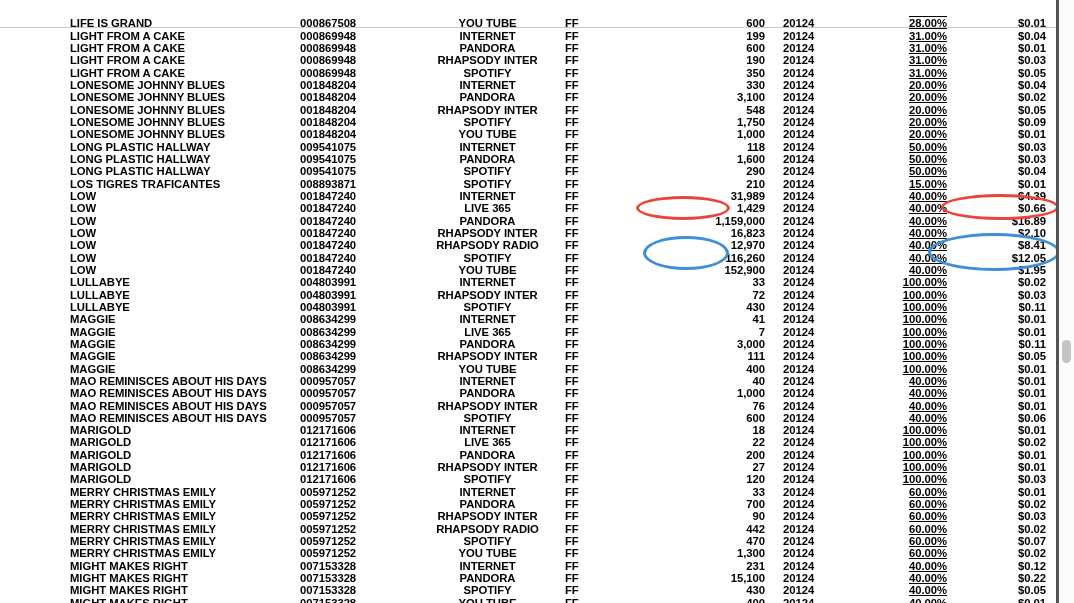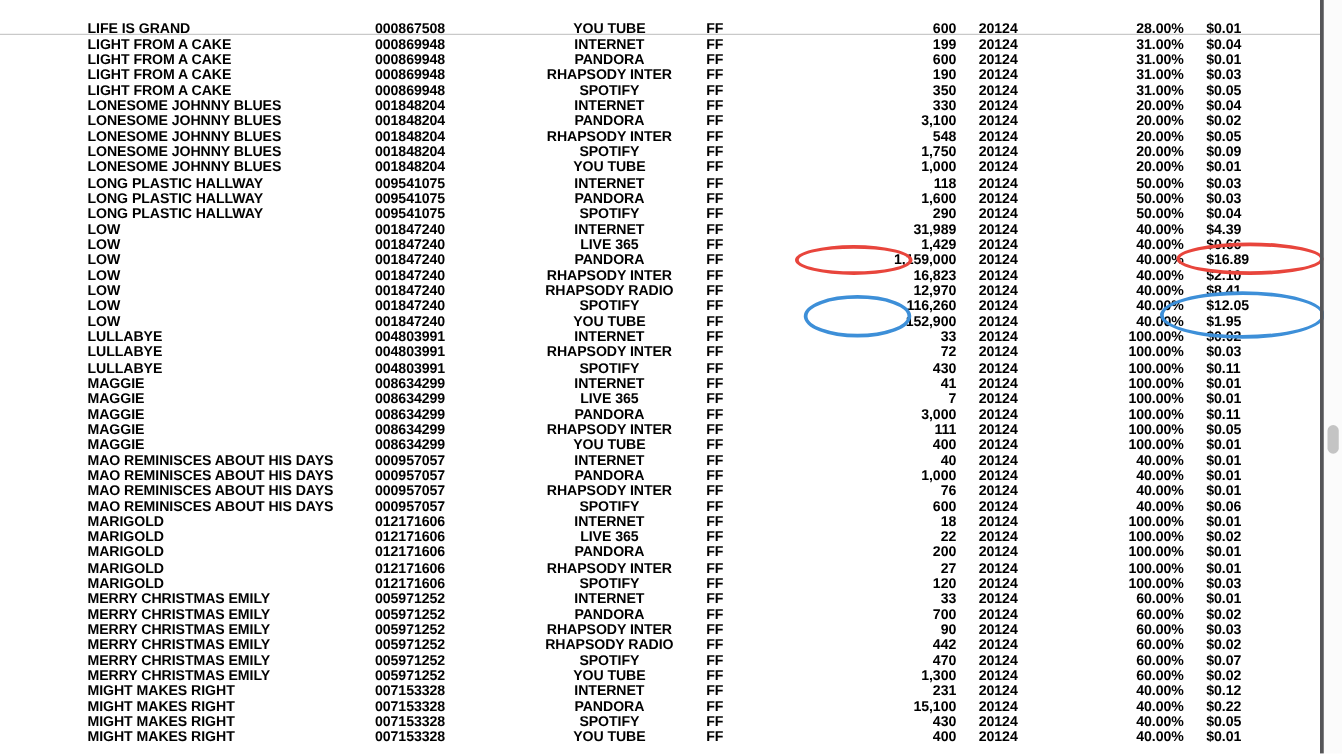--- a/index.html
+++ b/index.html
@@ -61,22 +61,22 @@
     vertical-align: middle;
   }
 
   
   .c-title   { width: 300px; padding-left: 70px !important; text-align: left; }
   .c-code    { width: 110px; text-align: left; }
   .c-source  { width: 155px; text-align: center; }
   .c-ff      { width: 90px;  text-align: left; }
   .c-units   { width: 118px; text-align: right; padding-right: 8px !important; }
   .c-period  { width: 80px;  text-align: left; padding-left: 10px !important; }
-  .c-rate    { width: 112px; text-align: right; padding-right: 18px !important; }
-  .c-amount  { width: 93px;  text-align: left; padding-right: 12px !important; }
+  .c-rate    { width: 112px; text-align: right; padding-right: 18px !important; text-decoration: underline; }
+  .c-amount  { width: 93px;  text-align: right; padding-right: 12px !important; }
 
   
   #right-border {
     position: absolute;
     top: 0; left: 1056px;
     width: 3px; height: 603px;
     background: #555558;
     z-index: 6;
   }
   #right-gutter {
@@ -250,20 +250,30 @@
             <td class="c-title">LONG PLASTIC HALLWAY</td>
             <td class="c-code">009541075</td>
             <td class="c-source">SPOTIFY</td>
             <td class="c-ff">FF</td>
             <td class="c-units">290</td>
             <td class="c-period">20124</td>
             <td class="c-rate">50.00%</td>
             <td class="c-amount">$0.04</td>
           </tr>
           <tr>
+            <td class="c-title">LOS TIGRES TRAFICANTES</td>
+            <td class="c-code">008893871</td>
+            <td class="c-source">SPOTIFY</td>
+            <td class="c-ff">FF</td>
+            <td class="c-units">210</td>
+            <td class="c-period">20124</td>
+            <td class="c-rate">15.00%</td>
+            <td class="c-amount">$0.01</td>
+          </tr>
+          <tr>
             <td class="c-title">LOW</td>
             <td class="c-code">001847240</td>
             <td class="c-source">INTERNET</td>
             <td class="c-ff">FF</td>
             <td class="c-units">31,989</td>
             <td class="c-period">20124</td>
             <td class="c-rate">40.00%</td>
             <td class="c-amount">$4.39</td>
           </tr>
           <tr>

